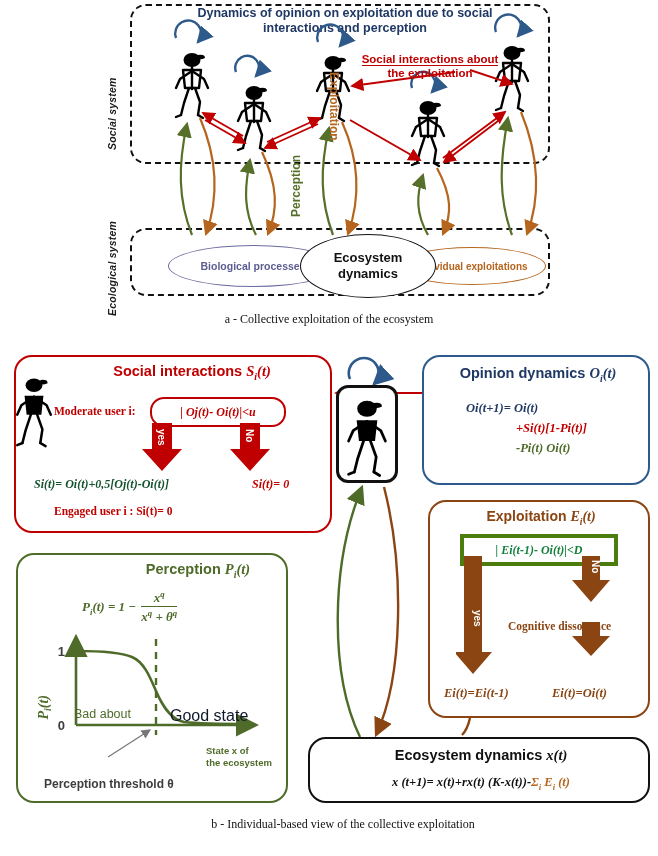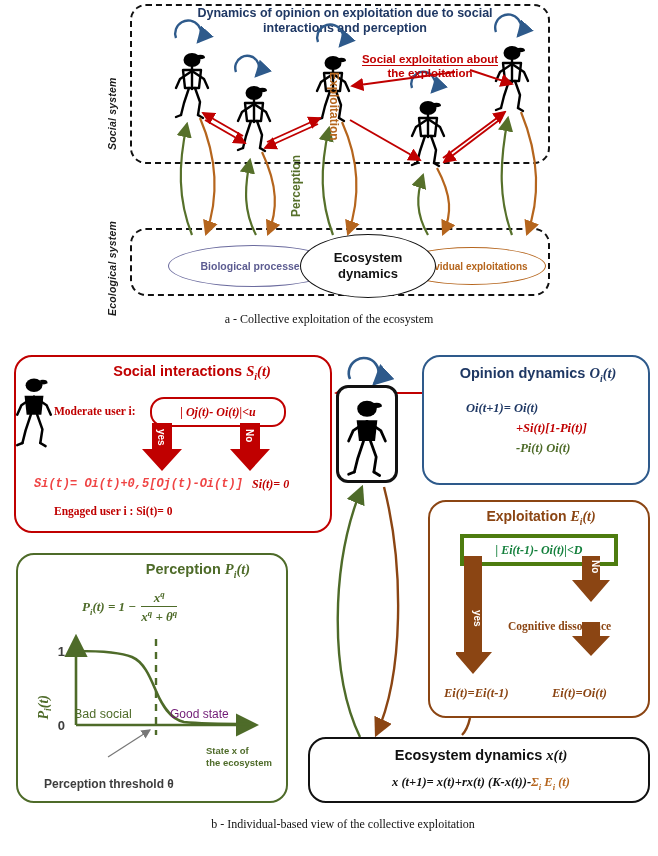--- a/index.html
+++ b/index.html
@@ -146,21 +146,21 @@
     <g stroke="#B5651D" stroke-width="2.2" fill="none">
       <path d="M200,118 C218,160 218,200 206,234" marker-end="url(#aBrown)"></path>
       <path d="M262,152 C278,186 278,210 268,234" marker-end="url(#aBrown)"></path>
       <path d="M342,122 C360,162 360,200 348,234" marker-end="url(#aBrown)"></path>
       <path d="M437,168 C452,196 452,214 443,234" marker-end="url(#aBrown)"></path>
       <path d="M521,112 C540,158 540,200 527,234" marker-end="url(#aBrown)"></path>
     </g>
   </svg>
 
   <div class="abs" id="siLabel">
-    <span class="u">Social exploitation about</span><br>
+    <span class="u">Social interactions about</span><br>
     <span>the exploitation</span>
   </div>
 
   <div class="abs vflow" id="expFlow">Exploitation</div>
   <div class="abs vflow" id="percFlow">Perception</div>
 
   <div class="abs ellipse" id="ellBio">Biological processes</div>
   <div class="abs ellipse" id="ellExp">Individual exploitations</div>
   <div class="abs ellipse" id="ellEco">
     <div>
@@ -242,21 +242,21 @@
          border-radius:14px;background:#fff;display:flex;align-items:center;justify-content:center;
          font-family:'Liberation Serif',serif;font-style:italic;font-weight:bold;font-size:12px;color:#C00000;">| Oj(t)- Oi(t)|&lt;u</div>
 
     <svg class="abs" style="left:120px;top:66px;" width="190" height="50">
       <path d="M16,0 L36,0 L36,26 L46,26 L26,48 L6,26 L16,26 z" fill="#C00000"></path>
       <path d="M104,0 L124,0 L124,26 L134,26 L114,48 L94,26 L104,26 z" fill="#C00000"></path>
     </svg>
     <div class="abs yeslabel" style="left:140px;top:72px;">yes</div>
     <div class="abs yeslabel" style="left:228px;top:72px;">No</div>
 
-    <div class="abs fm" style="left:18px;top:120px;font-size:12px;color:#ef4444;white-space:nowrap;font-family:Liberation Mono, monospace;">Si(t)= Oi(t)+0,5[Oj(t)-Oi(t)]</div>
+    <div class="abs fm" style="left:18px;top:120px;font-size:12px;color:#14532d;white-space:nowrap;">Si(t)= Oi(t)+0,5[Oj(t)-Oi(t)]</div>
     <div class="abs fm" style="left:236px;top:120px;font-size:12px;color:#C00000;white-space:nowrap;">Si(t)= 0</div>
     <div class="abs fmn" style="left:38px;top:148px;font-size:11.5px;color:#C00000;white-space:nowrap;">Engaged user i :  Si(t)= 0</div>
   </div>
 
   <div class="abs rbox" id="odBox">
     <div class="boxTitle abs" style="left:0;top:8px;width:228px;font-size:14.5px;color:#1F3864;">
       <span>Opinion dynamics </span><span class="fm">O</span><sub class="fm">i</sub><span class="fm">(t)</span>
     </div>
     <div class="abs fm" style="left:42px;top:44px;font-size:12.5px;color:#1F3864;white-space:nowrap;">Oi(t+1)= Oi(t)</div>
     <div class="abs fm" style="left:92px;top:64px;font-size:12.5px;color:#C00000;white-space:nowrap;text-align:right;">+Si(t)[1-Pi(t)]</div>
@@ -323,22 +323,22 @@
 
       <path d="M76,128 L118,101" stroke="#777" stroke-width="1.2" fill="none" marker-end="url(#gArr)"></path>
 
       <text x="33" y="27" text-anchor="end" font-family="Liberation Sans, sans-serif" font-size="13" font-weight="bold" fill="#3d3d3d">1</text>
       <text x="33" y="101" text-anchor="end" font-family="Liberation Sans, sans-serif" font-size="13" font-weight="bold" fill="#3d3d3d">0</text>
     </svg>
 
     <div class="abs" style="left:18px;top:140px;writing-mode:vertical-rl;transform:rotate(180deg);
          font-family:'Liberation Serif',serif;font-style:italic;font-weight:bold;font-size:14px;color:#4E6B29;">P<sub>i</sub>(t)</div>
 
-    <div class="abs" style="left:56px;top:152px;font-size:12.5px;color:#4E6B29;">Bad social</div>
-    <div class="abs" style="left:152px;top:152px;font-size:12px;color:#701a75;">Good state</div>
+    <div class="abs" style="left:56px;top:152px;font-size:12.5px;color:#4E6B29;">Bad about</div>
+    <div class="abs" style="left:152px;top:152px;font-size:16px;color:#0f172a;">Good state</div>
 
     <div class="abs" style="left:188px;top:190px;font-size:9.5px;font-weight:bold;color:#4E6B29;
          line-height:12px;text-align:left;white-space:nowrap;">
       <span>State x of</span><br>
       <span>the ecosystem</span>
     </div>
 
     <div class="abs" style="left:26px;top:222px;font-size:12px;font-weight:bold;color:#3d3d3d;white-space:nowrap;">Perception threshold θ</div>
   </div>
 

